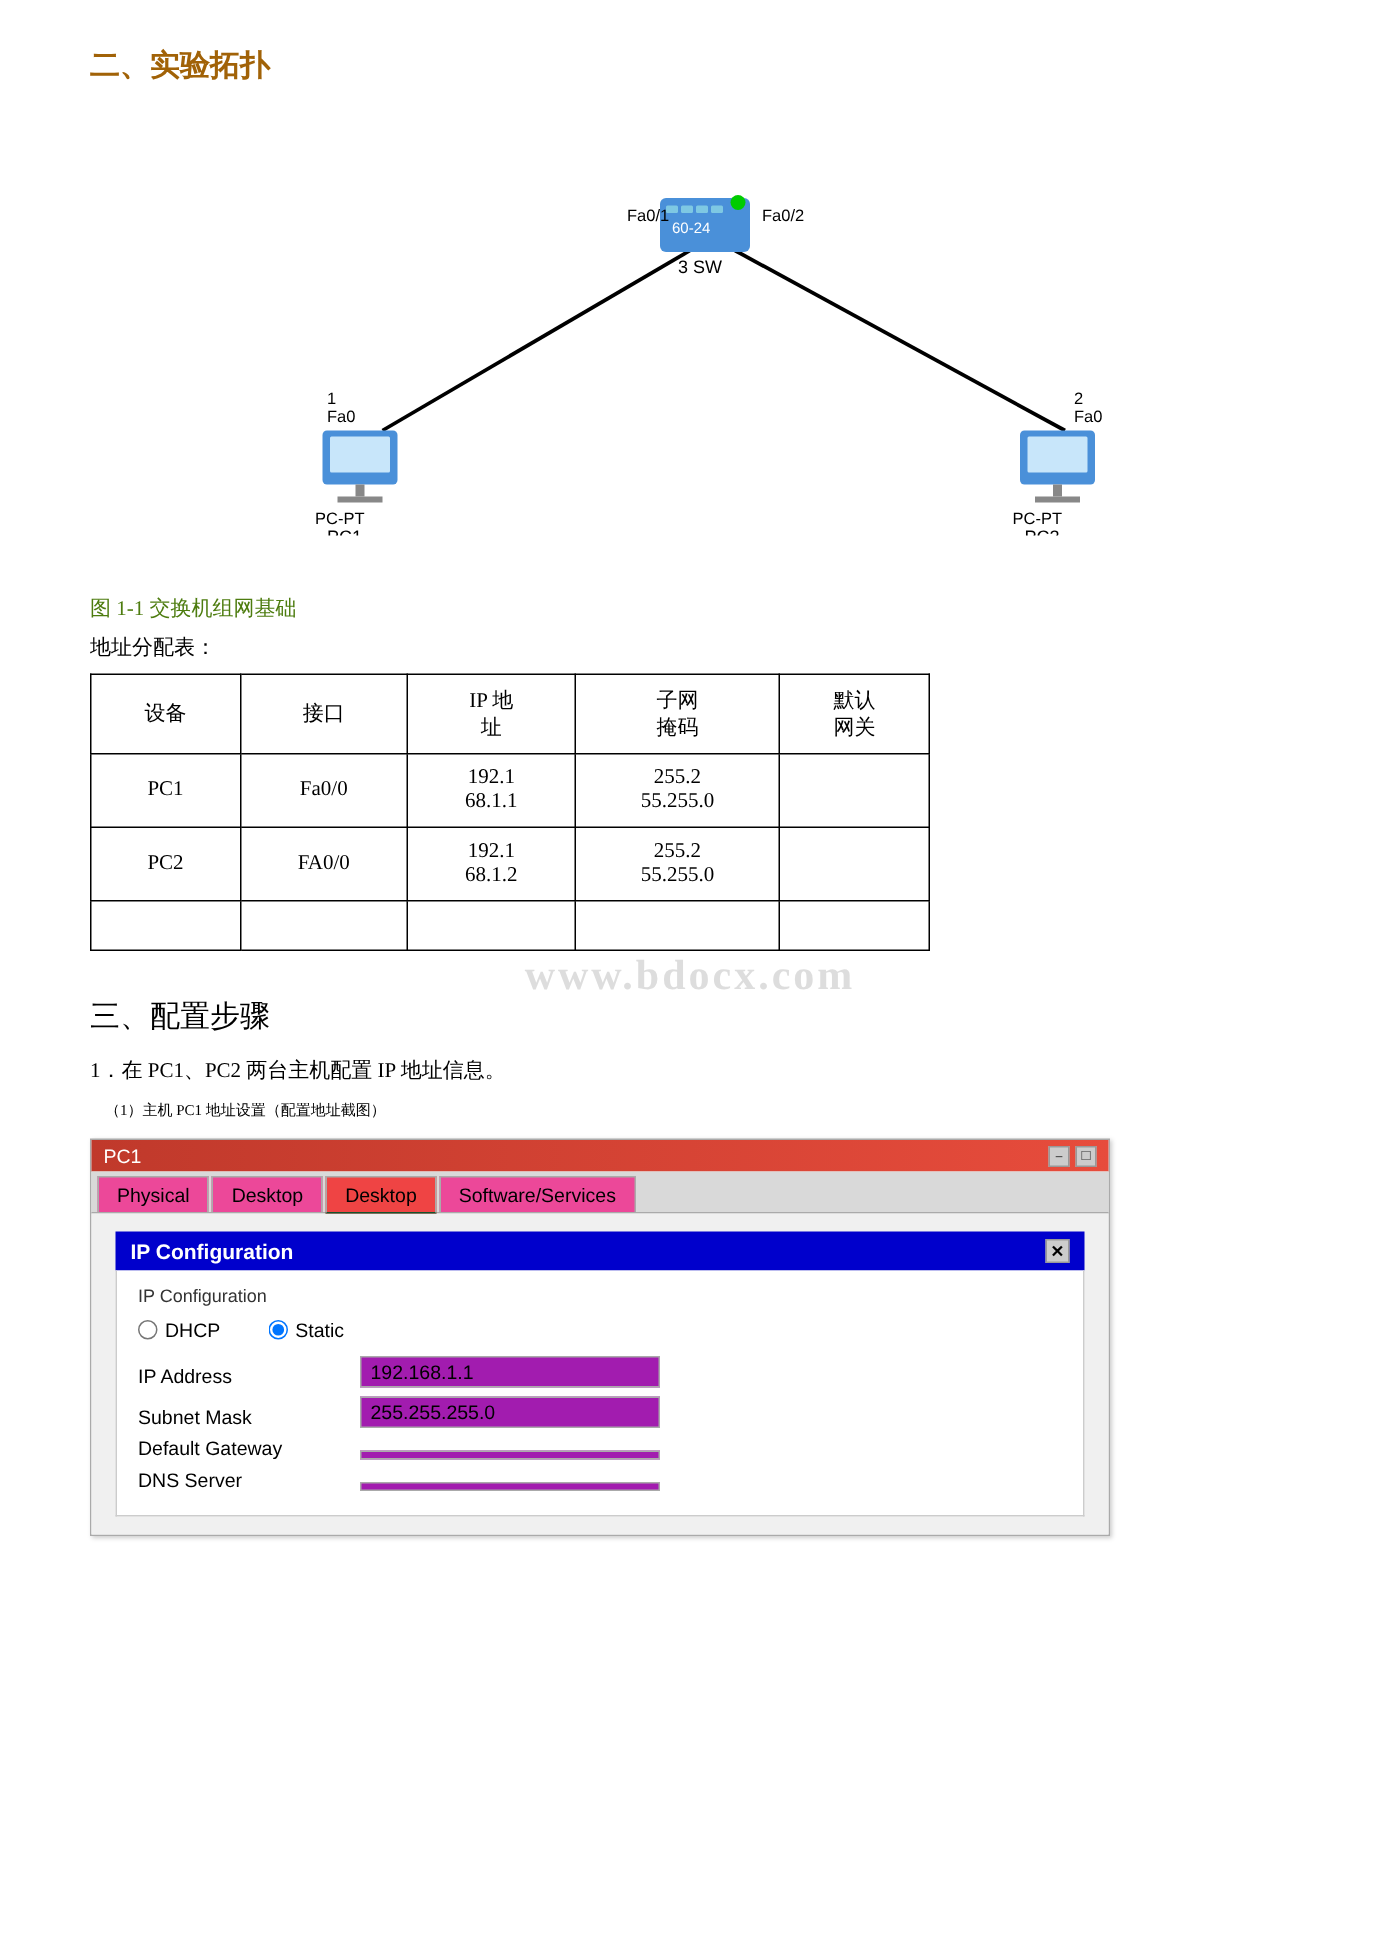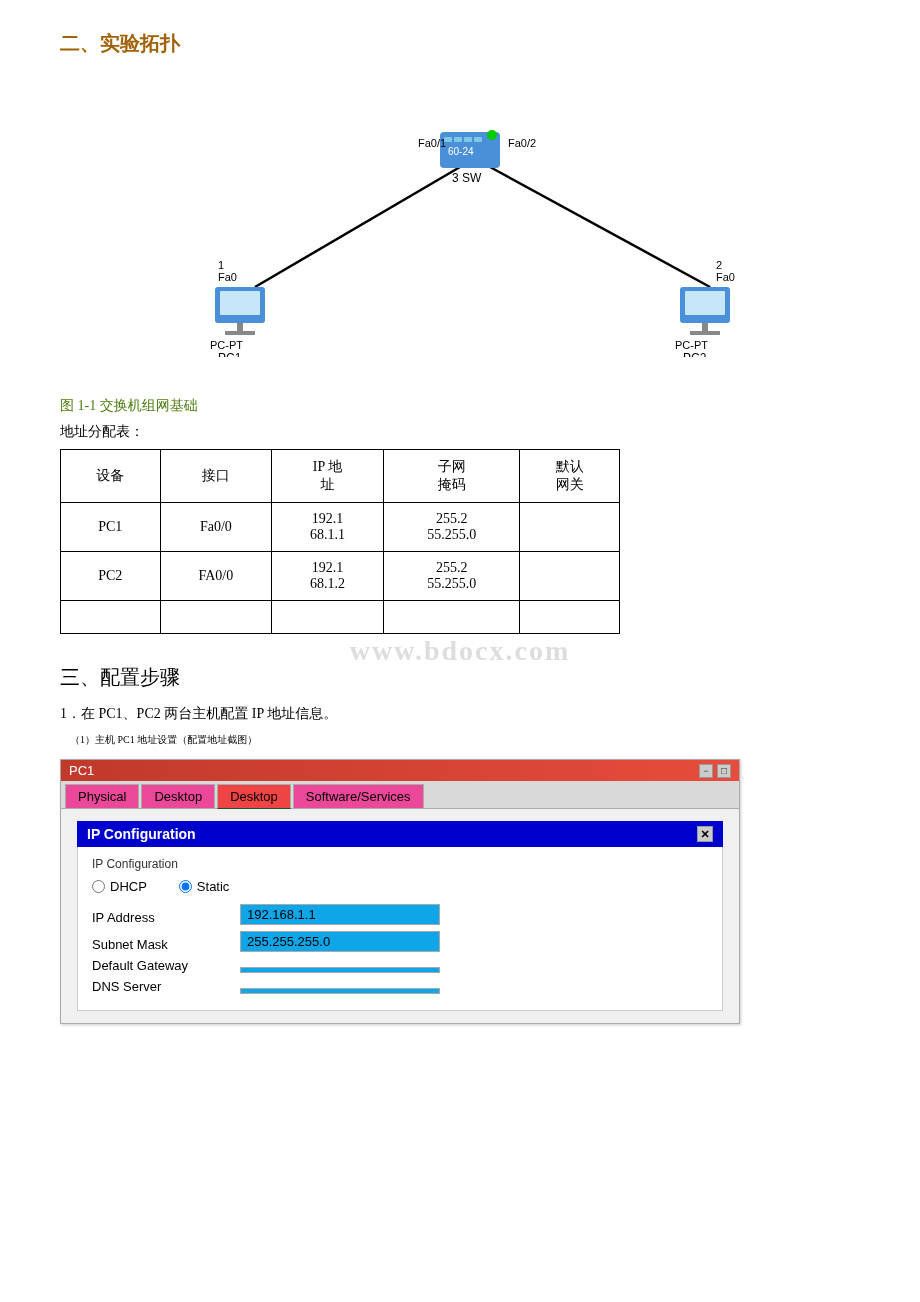--- a/index.html
+++ b/index.html
@@ -189,21 +189,21 @@
     .ip-field-label {
       width: 140px;
       font-size: 13px;
       color: #000;
     }
     .ip-field-value {
       border: 1px solid #aaa;
       padding: 2px 6px;
       font-size: 13px;
       width: 200px;
-      background: #0ea5e9;
+      background: #a21caf;
     }
 
     
     .watermark {
       position: absolute;
       top: 50%;
       left: 50%;
       transform: translate(-50%, -50%);
       font-size: 32px;
       font-weight: bold;

